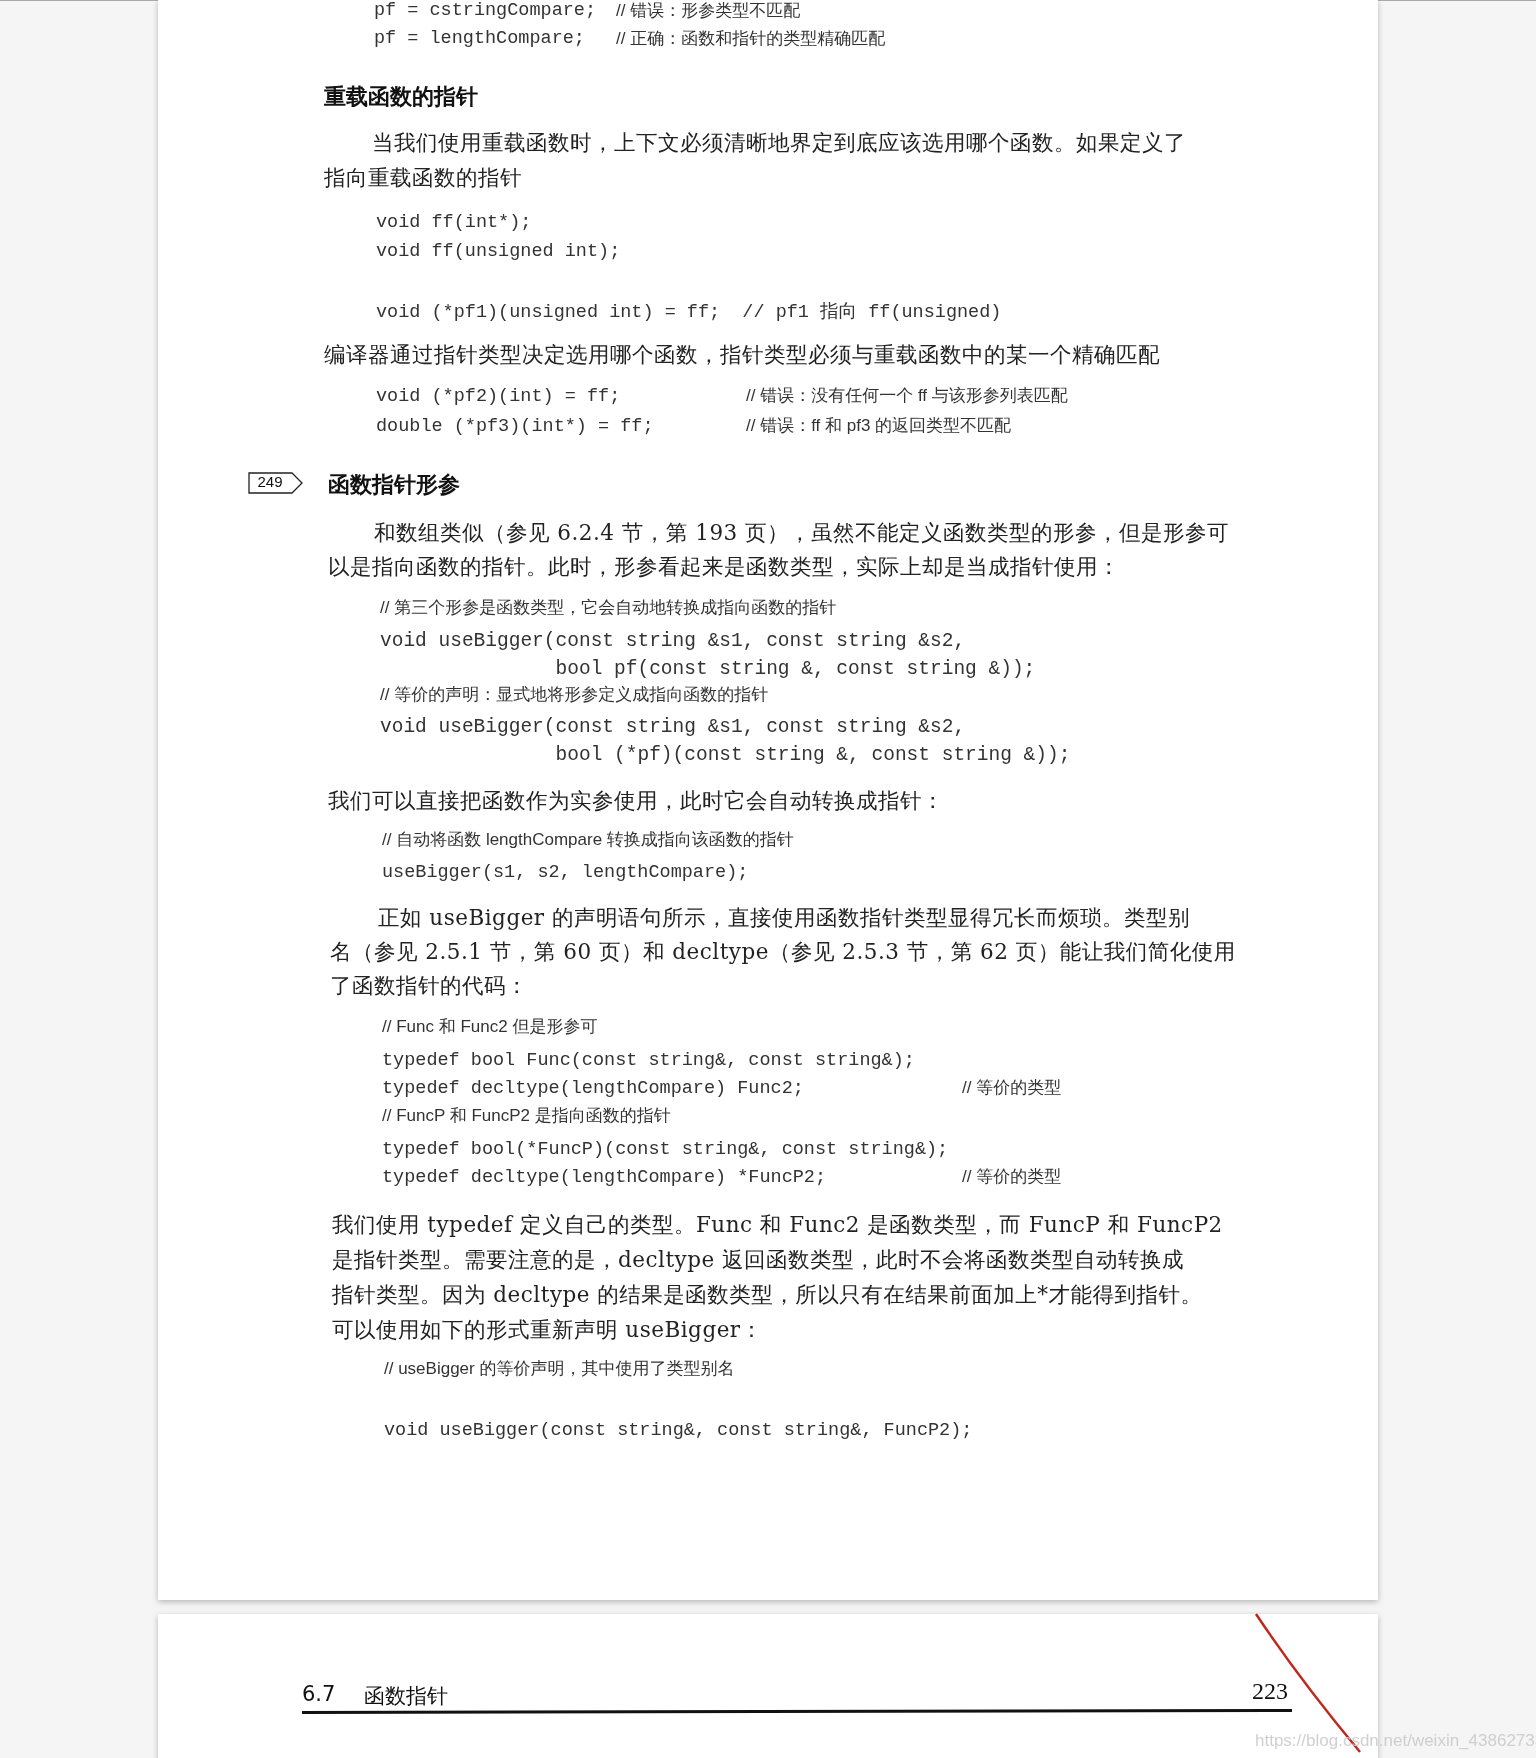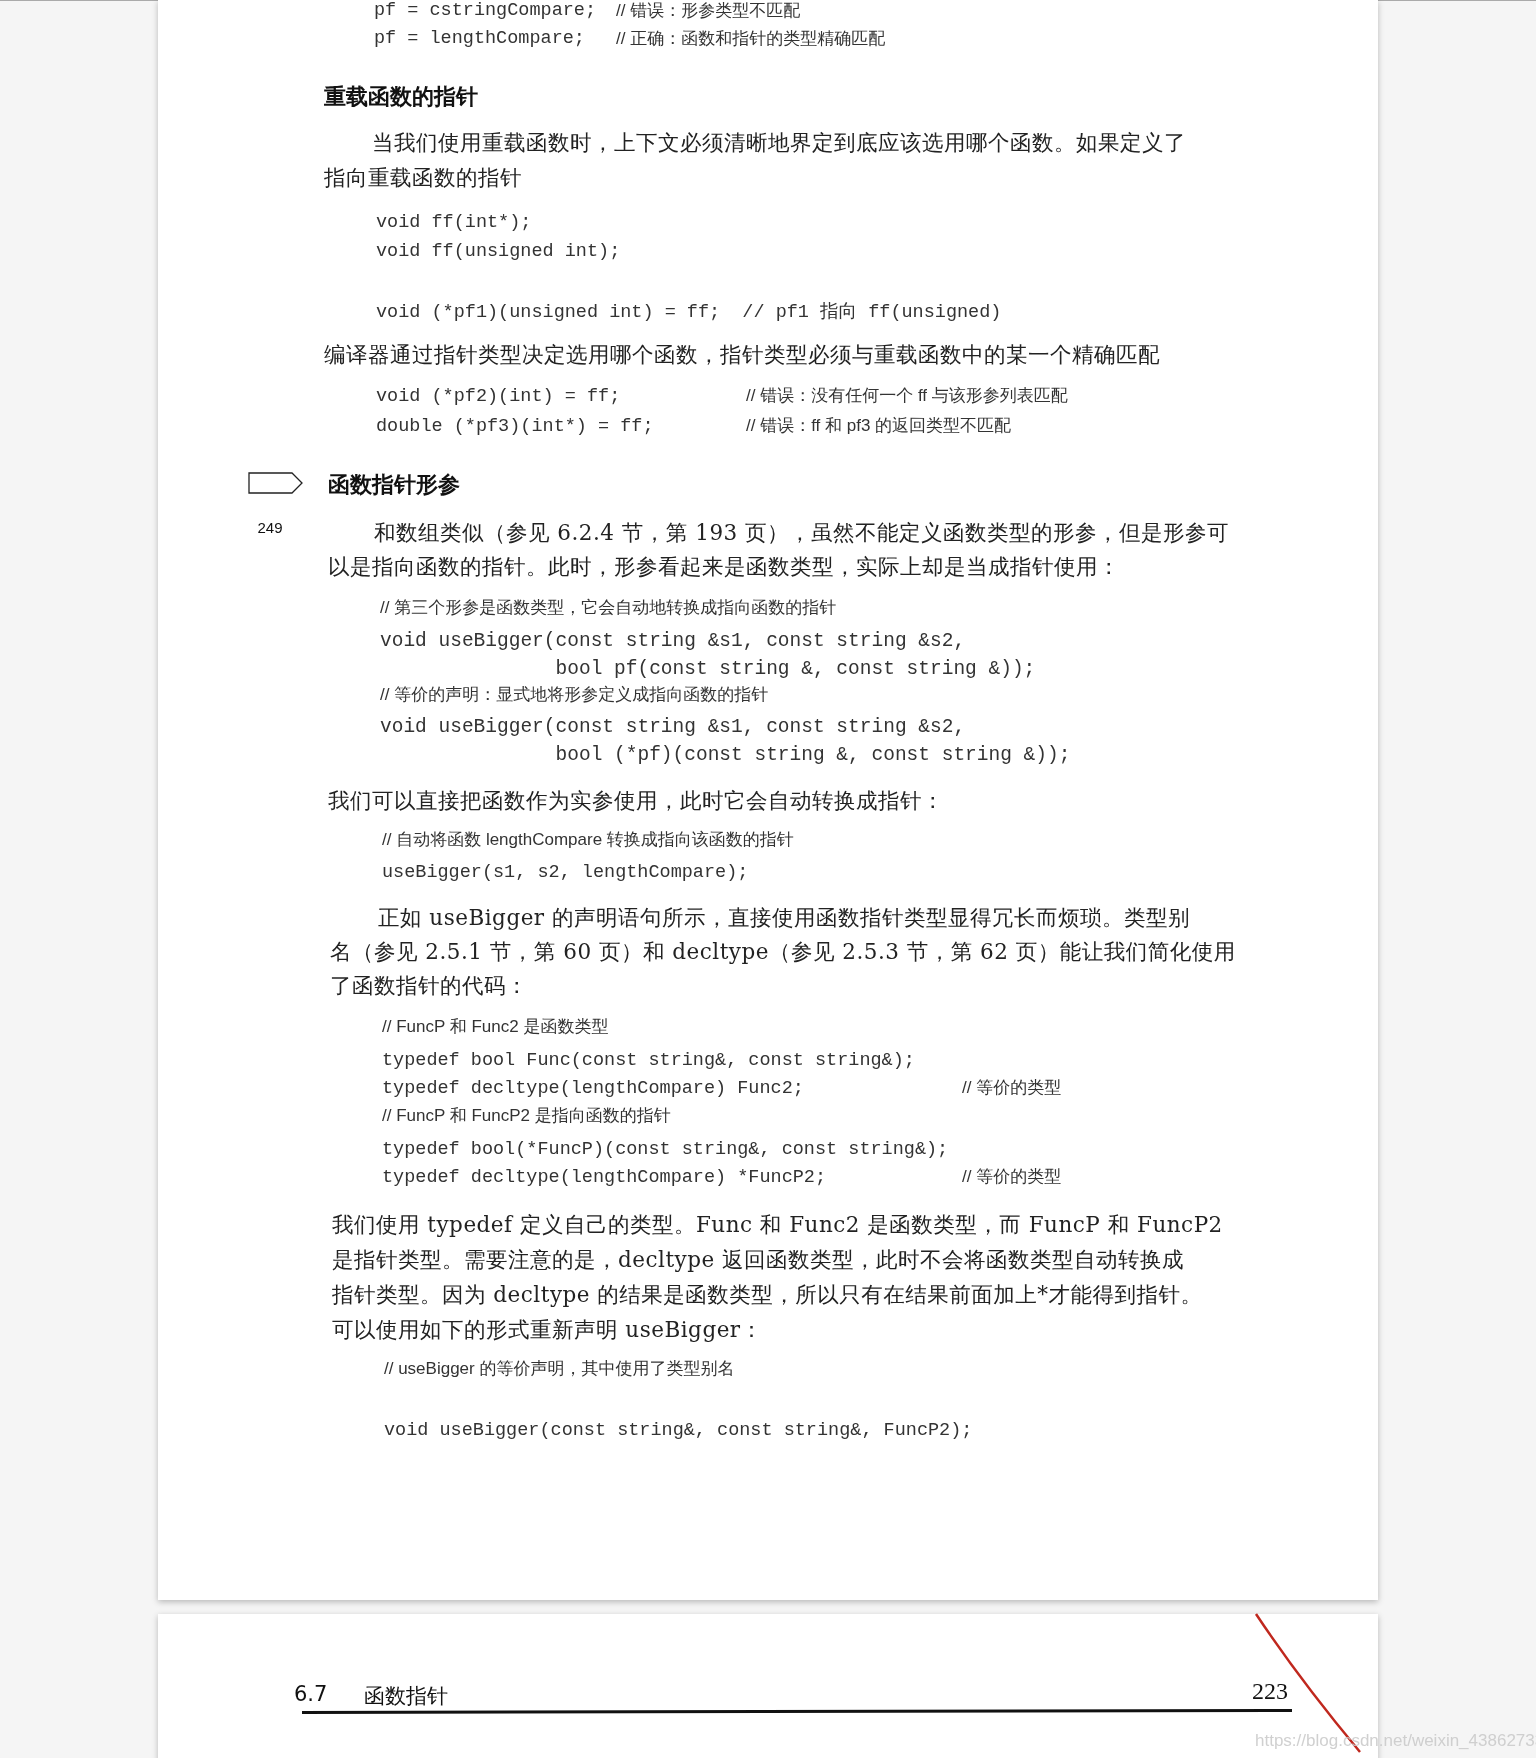--- a/index.html
+++ b/index.html
@@ -20,21 +20,21 @@
   .code { font-family: "Liberation Mono", "DejaVu Sans Mono", monospace; font-size: 18.5px; color: #333; }
   .cmt { font-family: Liberation Sans, sans-serif; font-size: 17px; color: #333; }
   .body { font-family: "DejaVu Serif", "Liberation Serif", serif; font-size: 21.5px; color: #222; letter-spacing: 0.5px; }
   .heading { font-family: "DejaVu Sans", sans-serif; font-weight: bold; font-size: 22px; color: #111; }
   .marginbox {
     position: absolute; left: 90px; top: 472px; width: 46px; height: 20px;
   }
   .marginbox svg { position: absolute; left: 0; top: 0; }
   .marginbox span {
     position: absolute; left: 0; top: 0; width: 44px; line-height: 20px; text-align: center;
-    font-family: "Liberation Sans", sans-serif; font-size: 15px; color: #111; margin-top: 46px;
+    font-family: "Liberation Sans", sans-serif; font-size: 15px; color: #111;
   }
   .footer-title { font-family: "DejaVu Sans", sans-serif; font-size: 21px; color: #111; }
   .footer-rule { position: absolute; left: 144px; top: 96px; width: 990px; height: 3px; background: #111; transform: rotate(-0.12deg); }
   .watermark {
     position: absolute; left: 1255px; top: 1731px;
     font-family: "Liberation Sans", sans-serif; font-size: 17px; color: rgba(200,200,200,0.85);
     white-space: nowrap;
   }
   .redline { position: absolute; left: 0; top: 0; pointer-events: none; }
 </style>
@@ -87,40 +87,40 @@
 
   <div class="abs body" style="left:170px; top:786px;">我们可以直接把函数作为实参使用，此时它会自动转换成指针：</div>
 
   <div class="abs cmt" style="left:224px; top:828px;">// 自动将函数 lengthCompare 转换成指向该函数的指针</div>
   <div class="abs code" style="left:224px; top:862px;">useBigger(s1, s2, lengthCompare);</div>
 
   <div class="abs body" style="left:220px; top:903px;">正如 useBigger 的声明语句所示，直接使用函数指针类型显得冗长而烦琐。类型别</div>
   <div class="abs body" style="left:172px; top:937px;">名（参见 2.5.1 节，第 60 页）和 decltype（参见 2.5.3 节，第 62 页）能让我们简化使用</div>
   <div class="abs body" style="left:172px; top:971px;">了函数指针的代码：</div>
 
-  <div class="abs cmt" style="left:224px; top:1015px;">// FuncP 和 Func2 是函数类型</div>
+  <div class="abs cmt" style="left:224px; top:1015px;">// Func 和 Func2 但是形参可</div>
   <div class="abs code" style="left:224px; top:1050px;">typedef bool Func(const string&amp;, const string&amp;);</div>
   <div class="abs code" style="left:224px; top:1078px;">typedef decltype(lengthCompare) Func2;</div>
   <div class="abs cmt" style="left:804px; top:1076px;">// 等价的类型</div>
   <div class="abs cmt" style="left:224px; top:1104px;text-align:center;">// FuncP 和 FuncP2 是指向函数的指针</div>
   <div class="abs code" style="left:224px; top:1139px;">typedef bool(*FuncP)(const string&amp;, const string&amp;);</div>
   <div class="abs code" style="left:224px; top:1167px;">typedef decltype(lengthCompare) *FuncP2;</div>
   <div class="abs cmt" style="left:804px; top:1165px;">// 等价的类型</div>
 
   <div class="abs body" style="left:174px; top:1210px;">我们使用 typedef 定义自己的类型。Func 和 Func2 是函数类型，而 FuncP 和 FuncP2</div>
   <div class="abs body" style="left:174px; top:1245px;">是指针类型。需要注意的是，decltype 返回函数类型，此时不会将函数类型自动转换成</div>
   <div class="abs body" style="left:174px; top:1280px;">指针类型。因为 decltype 的结果是函数类型，所以只有在结果前面加上*才能得到指针。</div>
   <div class="abs body" style="left:174px; top:1315px;">可以使用如下的形式重新声明 useBigger：</div>
 
   <div class="abs cmt" style="left:226px; top:1357px;">// useBigger 的等价声明，其中使用了类型别名</div>
   <div class="abs code" style="left:226px; top:1420px;text-align:center;">void useBigger(const string&amp;, const string&amp;, FuncP2);</div>
 </div>
 
 <div class="page page2">
-  <div class="abs footer-title" style="left:136px; top:68px;">6.7</div>
+  <div class="abs footer-title" style="left:144px; top:68px;">6.7</div>
   <div class="abs footer-title" style="left:206px; top:68px;">函数指针</div>
   <div class="abs footer-title" style="left:1094px; top:64px; font-family:'Liberation Serif', serif; font-size:24px;">223</div>
   <div class="footer-rule"></div>
 </div>
 
 <svg class="redline" width="1536" height="1758">
   <path d="M1256,1614 Q1300,1680 1360,1752" stroke="#c0281e" stroke-width="2.5" fill="none"></path>
 </svg>
 
 <div class="watermark">https://blog.csdn.net/weixin_43862733</div>

